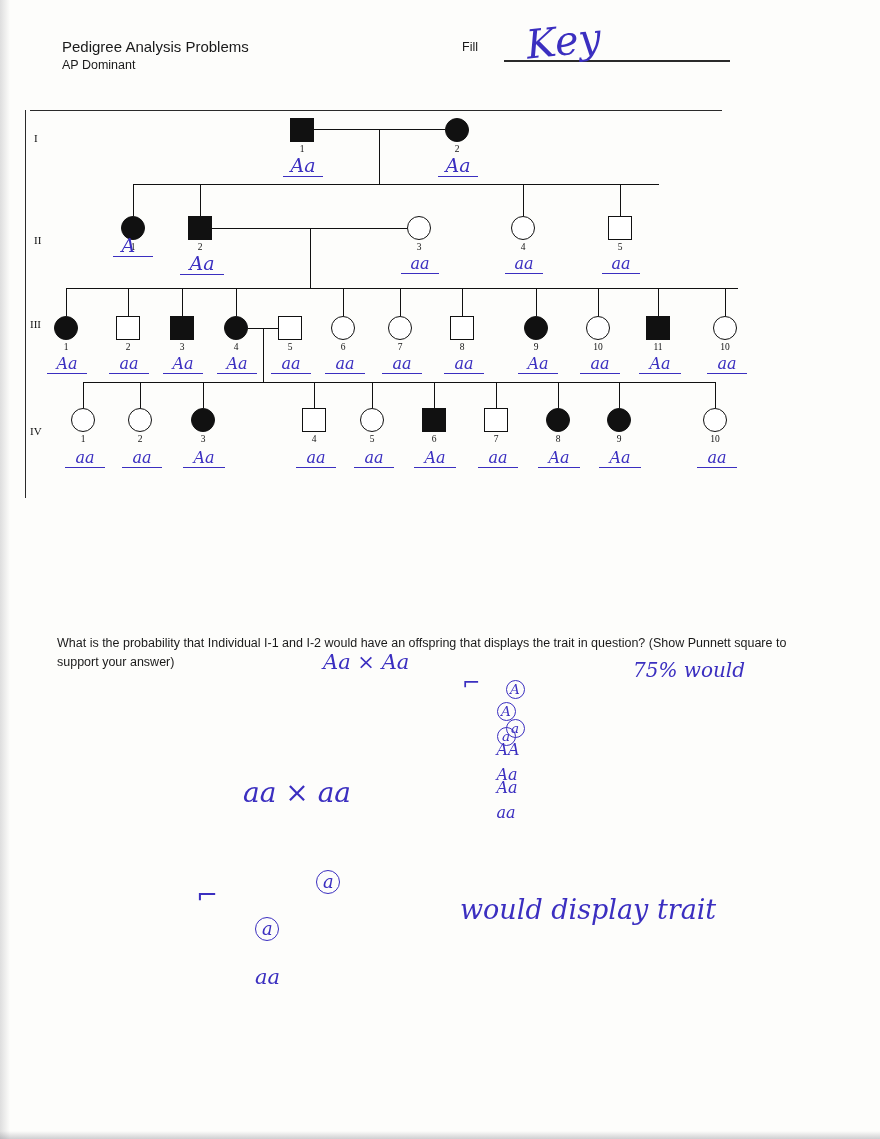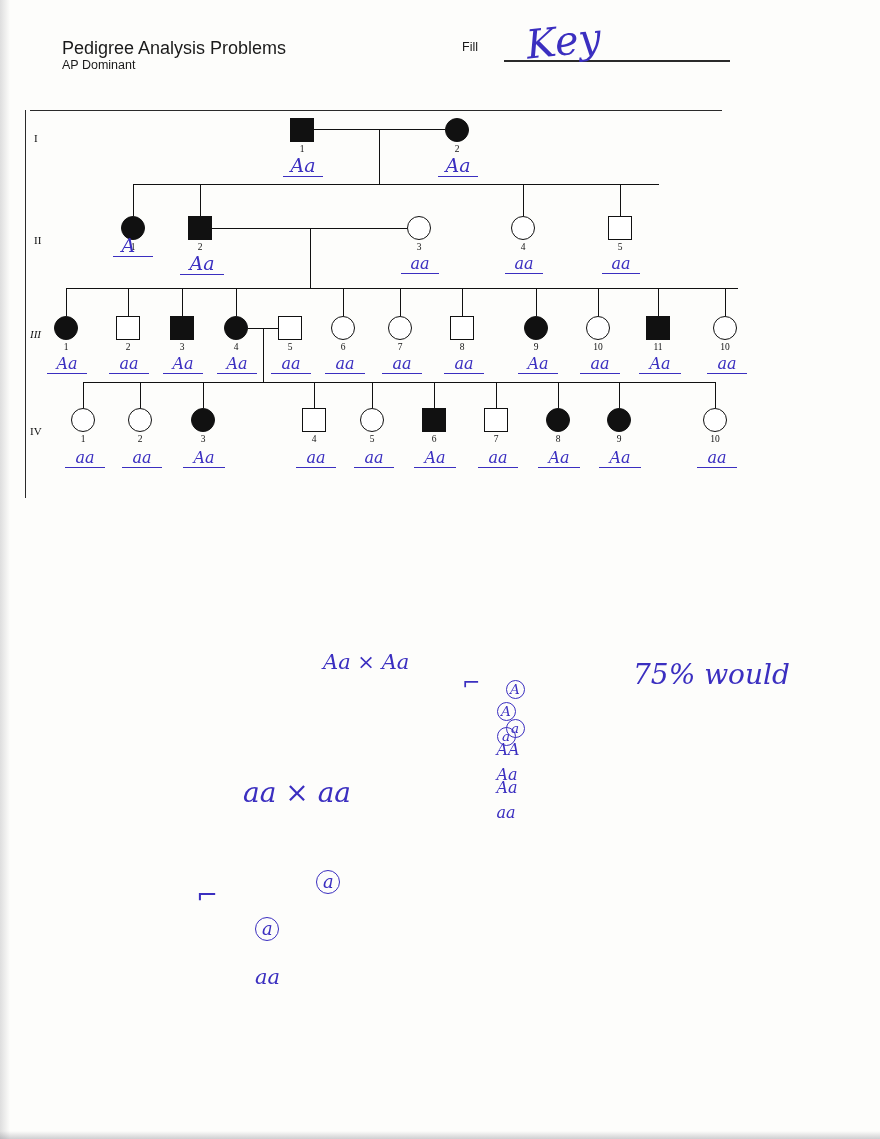--- a/index.html
+++ b/index.html
@@ -24,21 +24,21 @@
     position: absolute;
     white-space: nowrap;
   }
   .printed {
     position: absolute;
     color: #1a1a1a;
     font-size: 12.5px;
     white-space: nowrap;
   }
   
-  #hdr-title1 { left: 62px; top: 38px; font-size: 18px; }
+  #hdr-title1 { left: 62px; top: 38px; font-size: 15px; }
   #hdr-title2 { left: 62px; top: 58px; font-size: 12.5px; }
   #hdr-name   { left: 462px; top: 40px; font-size: 12.5px; }
   #name-line {
     position: absolute; left: 504px; top: 60px; width: 226px; height: 1.5px;
     background: #2a2a2a;
   }
   #name-key {
     left: 526px; top: 18px; font-size: 40px; transform: rotate(-6deg);
     font-family: "DejaVu Serif", serif;
   }
@@ -155,21 +155,21 @@
   <div id="name-line"></div>
   <div class="hand" id="name-key">Key</div>
 
   <div id="chart-top-rule"></div>
   <div id="chart-left-rule"></div>
 
   <div id="chart">
 
     <div class="gen-label" style="left:9px; top:22px;">I</div>
     <div class="gen-label" style="left:9px; top:124px;">II</div>
-    <div class="gen-label" style="left:5px; top:218px;font-style:italic;">III</div>
+    <div class="gen-label" style="left:5px; top:208px;">III</div>
     <div class="gen-label" style="left:5px; top:315px;">IV</div>
 
     <div class="sym sq filled" style="left:265px; top:8px;"></div>
     <div class="sym ci filled" style="left:420px; top:8px;"></div>
     <div class="num" style="left:265px; top:34px;">1</div>
     <div class="num" style="left:420px; top:34px;">2</div>
     <div class="geno big" style="left:258px; top:44px; width:40px;">Aa</div>
     <div class="geno big" style="left:413px; top:44px; width:40px;">Aa</div>
 
     <div class="line hline" style="left:289px; top:19px; width:131px;"></div>
@@ -296,20 +296,21 @@
     <div class="geno" style="left:271px; top:338px; width:40px;">aa</div>
     <div class="geno" style="left:329px; top:338px; width:40px;">aa</div>
     <div class="geno" style="left:389px; top:338px; width:42px;">Aa</div>
     <div class="geno" style="left:453px; top:338px; width:40px;">aa</div>
     <div class="geno" style="left:513px; top:338px; width:42px;">Aa</div>
     <div class="geno" style="left:574px; top:338px; width:42px;">Aa</div>
     <div class="geno" style="left:672px; top:338px; width:40px;">aa</div>
   </div>
 
 
+  <div class="qtext" style="left:57px; top:634px; width:765px;">What is the probability that Individual I-1 and I-2 would have an offspring that displays the trait in question? (Show Punnett square to support your answer)</div>
   <div class="ans" style="left:323px; top:650px; font-size:21px;">Aa × Aa</div>
 
   <div>
     <div class="ans" style="left:475px; top:660px; font-size:16px;">
       <span class="circled">A</span>
       <span style="display:inline-block;width:14px;"></span>
       <span class="circled">a</span>
     </div>
     <div class="ans" style="left:462px; top:670px; font-size:22px;">⌐</div>
     <div class="ans" style="left:466px; top:682px; font-size:16px;">
@@ -320,31 +321,32 @@
       <span>Aa</span>
     </div>
     <div class="ans" style="left:466px; top:707px; font-size:16px;">
       <span class="circled">a</span>
       <span style="display:inline-block;width:4px;"></span>
       <span>Aa</span>
       <span style="display:inline-block;width:7px;"></span>
       <span>aa</span>
     </div>
   </div>
-  <div class="ans" style="left:633px; top:658px; font-size:28px;">75% would</div>
+  <div class="ans" style="left:633px; top:658px; font-size:20px;">75% would</div>
 
   <div class="ans" style="left:243px; top:776px; font-size:28px;">aa × aa</div>
 
   <div>
     <div class="ans" style="left:276px; top:845px; font-size:21px;">
       <span class="circled">a</span>
     </div>
     <div class="ans" style="left:196px; top:880px; font-size:26px;">⌐</div>
     <div class="ans" style="left:215px; top:892px; font-size:21px;">
       <span class="circled">a</span>
       <span style="display:inline-block;width:12px;"></span>
       <span>aa</span>
     </div>
   </div>
+  <div class="ans" style="left:460px; top:894px; font-size:27px;">would display trait</div>
 
   <div id="edge-left"></div>
   <div id="shadow-bottom"></div>
 </div>
 
 </body></html>

